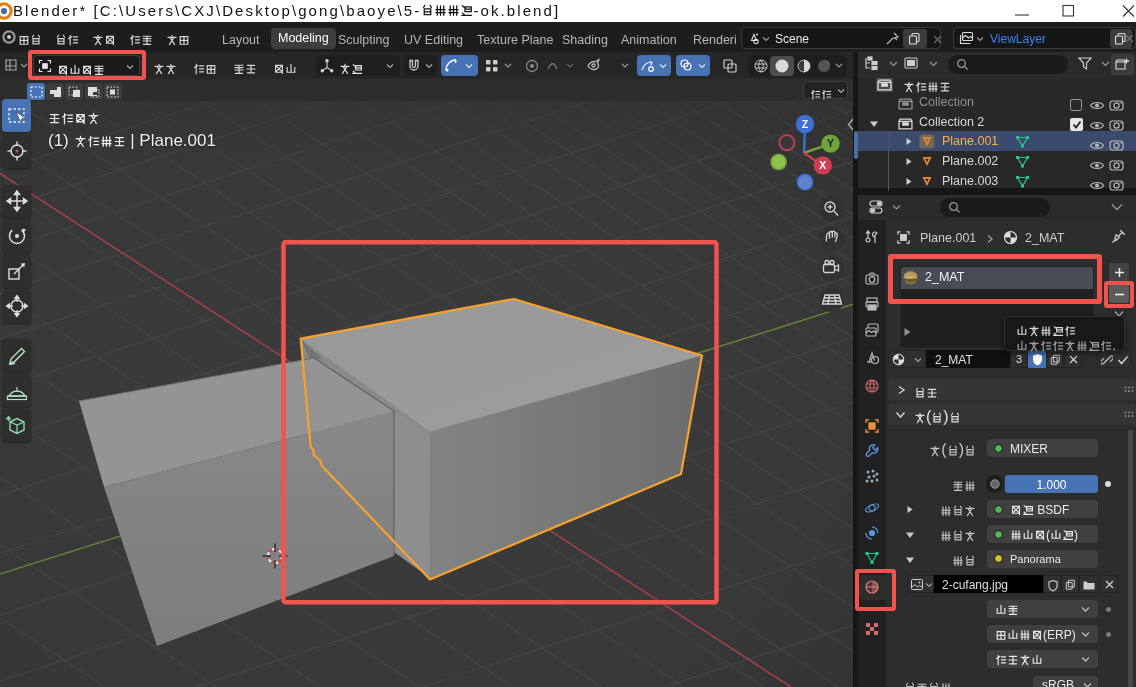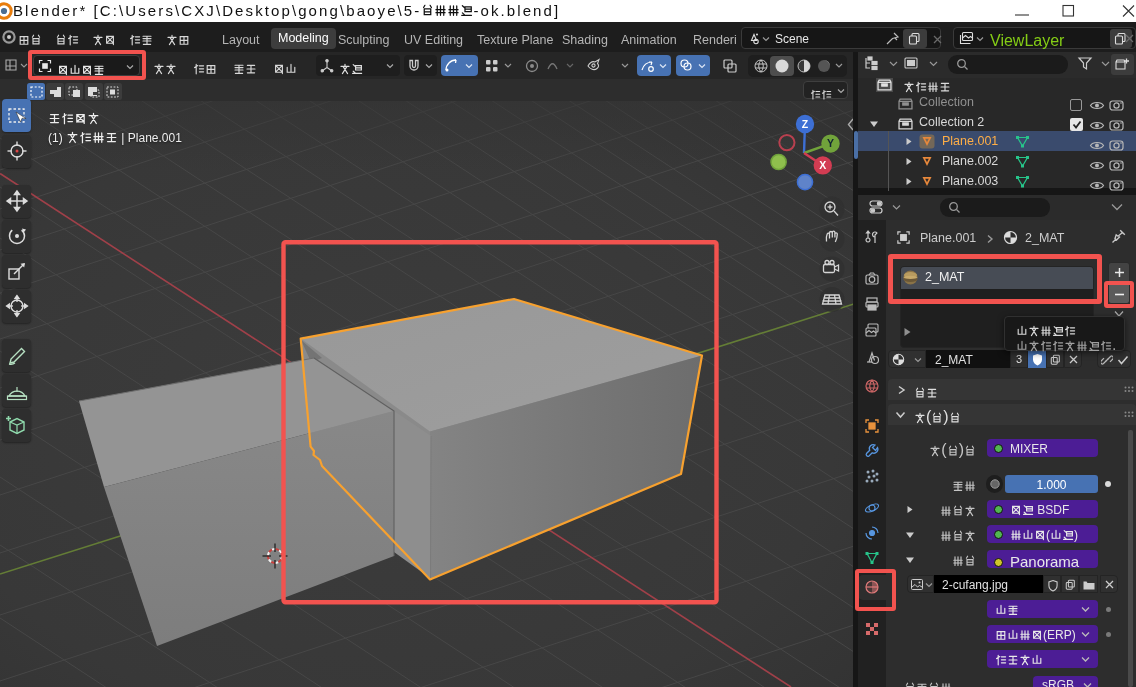--- a/index.html
+++ b/index.html
@@ -1,18 +1,18 @@
 <!DOCTYPE html>
 <html><head><meta charset="utf-8"><style>
 *{margin:0;padding:0;box-sizing:border-box}
 html,body{width:1136px;height:687px;overflow:hidden;background:#1d1d1d;
 font-family:"Liberation Sans",sans-serif;-webkit-font-smoothing:antialiased}
 .ab{position:absolute}
 .k use{stroke:currentColor;fill:none;stroke-width:1.15;stroke-linecap:round}
-.fld{background:#4c1d95;border-radius:4px}
+.fld{background:#404040;border-radius:4px}
 .redbox{position:absolute;border:4px solid #f2534f;border-radius:3px;z-index:40}
 svg.ico{display:block}
 </style></head><body>
 <svg width="0" height="0" style="position:absolute">
     <defs>
       <g id="g0">
         <path d="M6 1.2v1.6M2 3.4h8M4 3.4 8.6 10.6M8 3.4 3.4 10.6"></path>
       </g>
       <g id="g1">
         <path d="M2.2 2.6h7.6v7.6H2.2zM6 2.6v7.6M2.2 6.4h7.6"></path>
@@ -128,21 +128,21 @@
 </div>
     <div class="ab" style="left:953px;top:5px;width:183px;height:22px;background:#161616;border:1px solid #3a3a3a;border-radius:4px">
 <svg class="ico ab" style="left:5px;top:3px" width="15" height="15" viewBox="0 0 15 15" fill="none" stroke="#ddd" stroke-width="1.1">
 <rect x="3.5" y="1.5" width="10" height="8" rx="1"></rect>
         <path d="M3.5 7l3-2.5 3 2.5 2-1.5 2 1.5"></path>
         <path d="M1.5 4v8.5h10"></path>
       </svg>
 <svg class="ab" style="left:22px;top:8px" width="8" height="6" viewBox="0 0 8 6">
         <path d="M1 1.5 4 4.5 7 1.5" stroke="#999" fill="none" stroke-width="1.2"></path>
       </svg>
-<div class="ab" style="left:36px;top:4px;color:#84cc16;font-size:16px">ViewLayer</div>
+<div class="ab" style="left:36px;top:4px;color:#3b82f6;font-size:12px">ViewLayer</div>
 <div class="ab" style="left:156px;top:1px;width:22px;height:19px;background:#3c3c3c;border-radius:3px">
 <svg class="ico" style="margin:3px 0 0 4px" width="13" height="13" viewBox="0 0 13 13" fill="none" stroke="#ddd" stroke-width="1.1">
           <rect x="4" y="1.5" width="7" height="8" rx="1"></rect>
           <rect x="1.5" y="4" width="7" height="8" rx="1" fill="#3c3c3c"></rect>
         </svg>
       </div>
 </div>
 <svg class="ab" style="left:1124px;top:11px" width="11" height="11" viewBox="0 0 11 11">
       <path d="M2 2l7 7M9 2l-7 7" stroke="#6a6a6a" stroke-width="1.3"></path>
     </svg>
@@ -468,21 +468,21 @@
   </svg>
 <div class="ab" style="left:48px;top:112px;color:#eee;font-size:12.5px;text-shadow:0 1px 2px #0008"><svg class="k" style="width:13px;height:13px;vertical-align:-2px" viewBox="0 0 12 12">
       <use href="#g2"></use>
     </svg><svg class="k" style="width:13px;height:13px;vertical-align:-2px" viewBox="0 0 12 12">
       <use href="#g3"></use>
     </svg><svg class="k" style="width:13px;height:13px;vertical-align:-2px" viewBox="0 0 12 12">
       <use href="#g9"></use>
     </svg><svg class="k" style="width:13px;height:13px;vertical-align:-2px" viewBox="0 0 12 12">
       <use href="#g0"></use>
     </svg></div>
-<div class="ab" style="left:48px;top:131px;color:#eee;font-size:12px;text-shadow:0 1px 2px #0008">(1) <svg class="k" style="width:13px;height:13px;vertical-align:-2px" viewBox="0 0 12 12">
+<div class="ab" style="left:48px;top:131px;color:#eee;font-size:17px;text-shadow:0 1px 2px #0008">(1) <svg class="k" style="width:13px;height:13px;vertical-align:-2px" viewBox="0 0 12 12">
       <use href="#g0"></use>
     </svg><svg class="k" style="width:13px;height:13px;vertical-align:-2px" viewBox="0 0 12 12">
       <use href="#g3"></use>
     </svg><svg class="k" style="width:13px;height:13px;vertical-align:-2px" viewBox="0 0 12 12">
       <use href="#g8"></use>
     </svg><svg class="k" style="width:13px;height:13px;vertical-align:-2px" viewBox="0 0 12 12">
       <use href="#g2"></use>
     </svg> | Plane.001</div>
 <div class="ab" style="left:2px;top:99px;width:29px;height:33px;background:#4772b3;border-radius:4px;box-shadow:0 1px 2px #0006">
     <svg class="ico" style="margin:4.5px 0 0 2.5px" width="24" height="24" viewBox="0 0 24 24">
@@ -1050,21 +1050,21 @@
   </div>
 <svg class="ab" style="left:905px;top:556px" width="10" height="8" viewBox="0 0 10 8">
     <path d="M1 1.5h8L5 7z" fill="#ccc"></path>
   </svg>
 <div class="ab" style="right:160px;top:551px;color:#c5c5c5"><svg class="k" style="width:12px;height:12px;vertical-align:-2px" viewBox="0 0 12 12">
       <use href="#g8"></use>
     </svg><svg class="k" style="width:12px;height:12px;vertical-align:-2px" viewBox="0 0 12 12">
       <use href="#g4"></use>
     </svg></div>
 <div class="ab fld" style="left:987px;top:550px;width:111px;height:18px">
-    <div class="ab" style="left:7px;top:3px;color:#e8e8e8;font-size:15px"><span style="display:inline-block;width:9px;height:9px;border-radius:50%;background:#cfc529;margin-right:7px;border:1px solid #111"></span>Panorama</div>
+    <div class="ab" style="left:7px;top:3px;color:#e8e8e8;font-size:11px"><span style="display:inline-block;width:9px;height:9px;border-radius:50%;background:#cfc529;margin-right:7px;border:1px solid #111"></span>Panorama</div>
   </div>
 <div class="ab" style="left:907px;top:575px;width:27px;height:18px;background:#303030;border:1px solid #242424;border-radius:4px 0 0 4px">
 <svg class="ico ab" style="left:3px;top:3px" width="12" height="11" viewBox="0 0 12 11">
       <rect x="0.5" y="0.5" width="11" height="10" rx="1" fill="none" stroke="#ccc"></rect>
       <path d="M1 8l3-2.5L6.5 8l2-1.5L11 8" fill="none" stroke="#ccc"></path>
       <circle cx="8.5" cy="3.5" r="1" fill="#ccc"></circle>
     </svg>
 <svg class="ab" style="left:17px;top:6px" width="8" height="6" viewBox="0 0 8 6">
       <path d="M1 1.5 4 4.5 7 1.5" stroke="#999" fill="none" stroke-width="1.2"></path>
     </svg>

